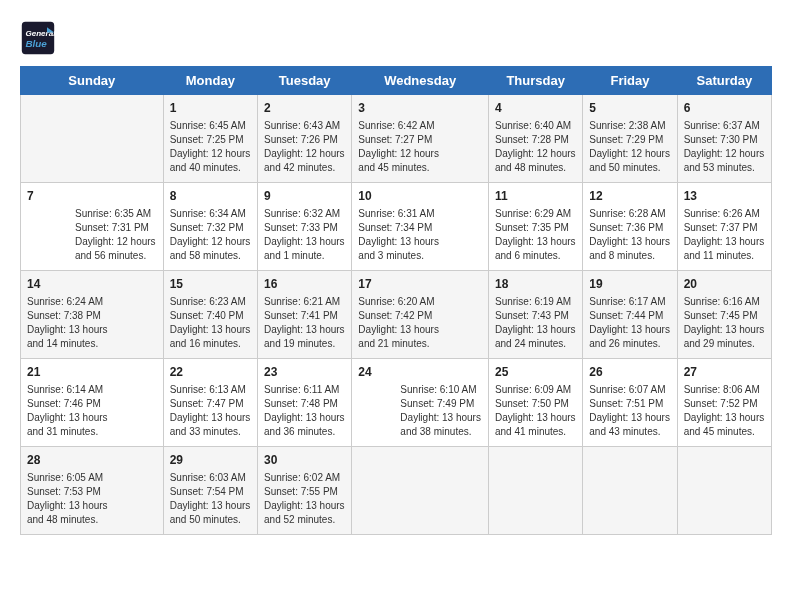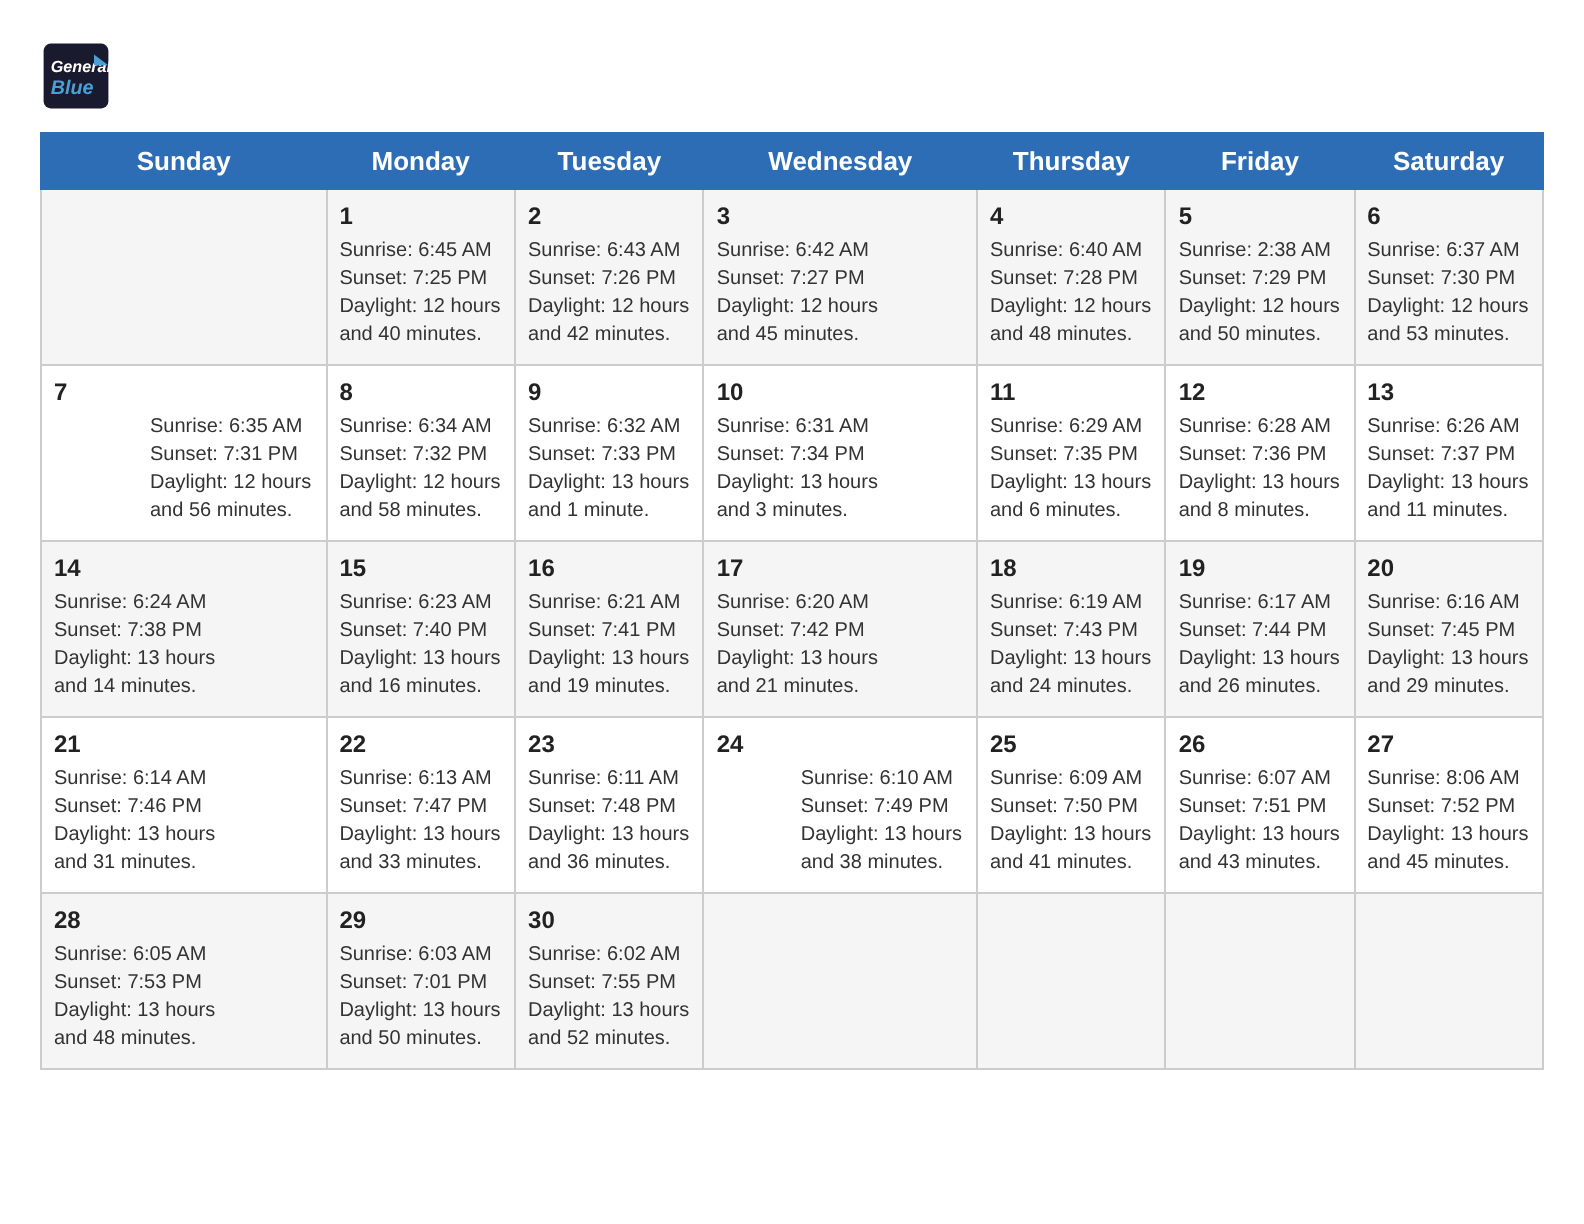--- a/index.html
+++ b/index.html
@@ -327,21 +327,21 @@
         <td>
           <span class="day-number">28</span>
           <div class="day-info" style="white-space: pre-line;">Sunrise: 6:05 AM
 Sunset: 7:53 PM
 Daylight: 13 hours
 and 48 minutes.</div>
         </td>
         <td>
           <span class="day-number">29</span>
           <div class="day-info" style="white-space: pre-line;">Sunrise: 6:03 AM
-Sunset: 7:01 PM
+Sunset: 7:54 PM
 Daylight: 13 hours
 and 50 minutes.</div>
         </td>
         <td>
           <span class="day-number">30</span>
           <div class="day-info" style="white-space: pre-line;">Sunrise: 6:02 AM
 Sunset: 7:55 PM
 Daylight: 13 hours
 and 52 minutes.</div>
         </td>

